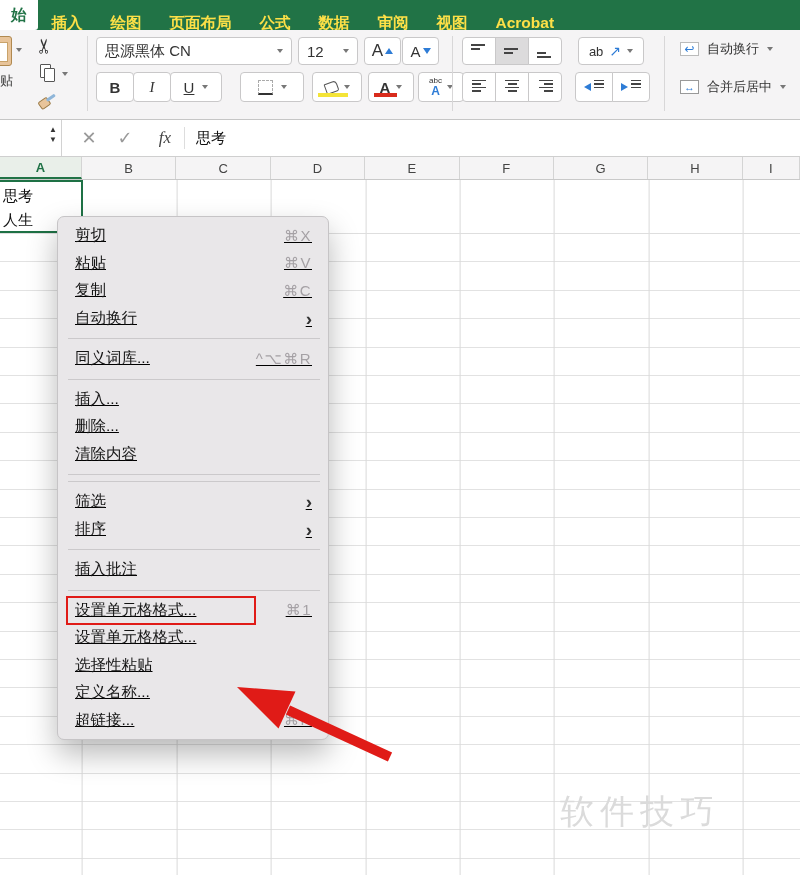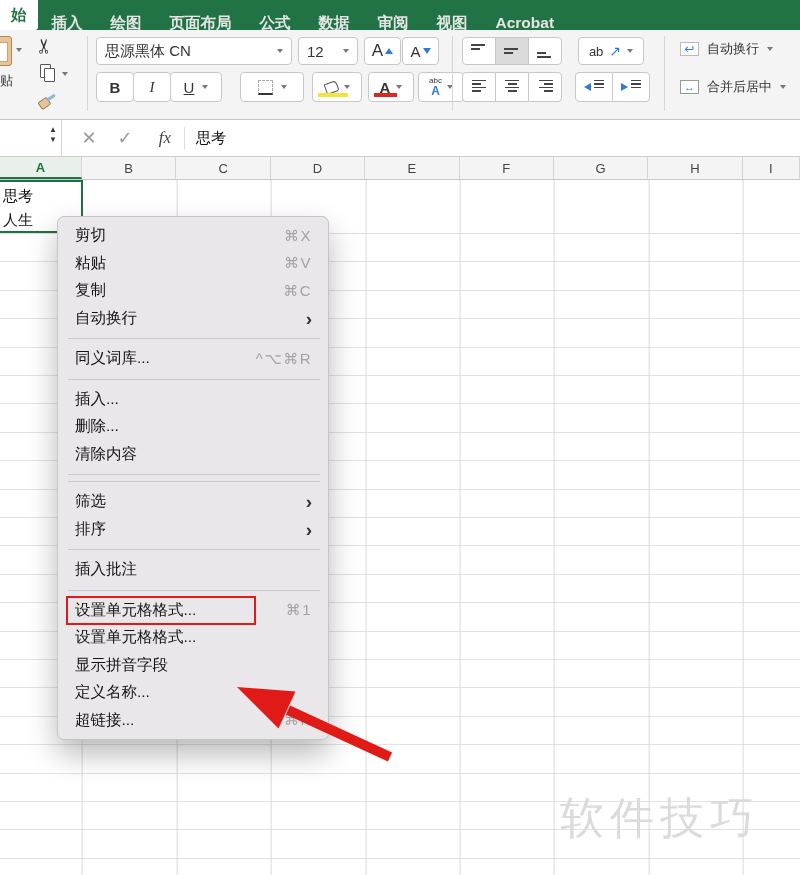--- a/index.html
+++ b/index.html
@@ -1,21 +1,21 @@
 <!DOCTYPE html>
 <html><head>
 <meta charset="utf-8">
 <style>
   html,body{margin:0;padding:0;}
   body{width:800px;height:875px;position:relative;overflow:hidden;background:#fff;
        font-family:"Liberation Sans","DejaVu Sans",sans-serif;-webkit-font-smoothing:antialiased;}
   
   #tabbar{position:absolute;left:0;top:0;width:800px;height:30px;background:#217346;
           display:flex;align-items:stretch;}
-  .tab{color:#e5e5e5;font-weight:bold;font-size:15.5px;line-height:30px;padding:8px 14px;white-space:nowrap;}
+  .tab{color:#fde047;font-weight:bold;font-size:15.5px;line-height:30px;padding:8px 14px;white-space:nowrap;}
   .tab.active{background:#fff;color:#217346;padding:0 11px;border-radius:0 0 3px 0;}
   
   #ribbon{position:absolute;left:0;top:30px;width:800px;height:89px;background:#f5f4f5;
           border-bottom:1px solid #c6c6c6;}
   .vsep{position:absolute;top:6px;bottom:8px;width:1px;background:#d8d7d8;}
   .btn{position:absolute;background:#fff;border:1px solid #c9c8c9;border-radius:4px;
        display:flex;align-items:center;justify-content:center;box-sizing:border-box;font-size:15px;color:#333;}
   .caret{width:0;height:0;border-left:3.5px solid transparent;border-right:3.5px solid transparent;
          border-top:4.5px solid #777;display:inline-block;}
   .combo{justify-content:flex-start;padding:0 8px;}
@@ -71,24 +71,24 @@
   #row1strip{position:absolute;left:0;top:23px;width:800px;height:53px;
     background-image:repeating-linear-gradient(to right,transparent 0 93.4px,#d9d9d9 93.4px 94.4px);
     background-position:-11.4px 0;}
   #gridrest{position:absolute;left:0;top:76px;width:800px;height:642px;border-top:1px solid #dedede;box-sizing:border-box;
     background-image:repeating-linear-gradient(to right,transparent 0 93.4px,#d9d9d9 93.4px 94.4px),
                      repeating-linear-gradient(to bottom,transparent 0 27.4px,#e2e2e2 27.4px 28.4px);
     background-position:-11.4px 0,0 0;}
   #cellA1{position:absolute;left:-3px;top:23px;width:86px;height:53px;border:2px solid #1e7145;box-sizing:border-box;
           font-size:15px;color:#111;padding:2px 0 0 4px;line-height:24px;}
   #fillhandle{position:absolute;right:-4px;bottom:-4px;width:7px;height:7px;background:#1e7145;border:1.5px solid #fff;}
-  #watermark{position:absolute;left:560px;top:632px;font-size:44px;color:#dbdbdb;letter-spacing:6px;white-space:nowrap;}
+  #watermark{position:absolute;left:560px;top:632px;font-size:34px;color:#dbdbdb;letter-spacing:6px;white-space:nowrap;}
   
   #ctxmenu{position:absolute;left:57px;top:216px;width:272px;background:#e9e7e9;border:1px solid #c6c4c6;
-           border-radius:7px;box-shadow:0 14px 30px rgba(0,0,0,.28);padding:5px 0;box-sizing:border-box;}
+           border-radius:7px;box-shadow:0 14px 30px rgba(0,0,0,.28);padding:5px 0;box-sizing:border-box;text-decoration:underline;}
   .mi{height:27.5px;display:flex;align-items:center;padding:0 16px 0 17px;font-size:15.5px;color:#141414;position:relative;white-space:nowrap;}
   .mi .sc{margin-left:auto;color:#a5a1a5;letter-spacing:1.5px;font-size:15px;}
   .mi .sub{margin-left:auto;color:#333;font-size:19px;font-weight:bold;line-height:1;}
   .msep{height:1px;background:#cbc9cb;margin:6px 8px 6px 10px;}
   .redbox{position:absolute;left:8px;top:-1px;width:190px;height:29px;border:2.5px solid #e01b17;box-sizing:border-box;pointer-events:none;}
   
   #overlay{position:absolute;left:0;top:0;width:800px;height:875px;pointer-events:none;}
 </style>
 </head>
 <body>
@@ -336,21 +336,21 @@
     <div class="msep"></div>
     <div class="mi">
       <span>设置单元格格式...</span>
       <span class="sc">⌘1</span>
       <div class="redbox"></div>
     </div>
     <div class="mi">
       <span>设置单元格格式...</span>
     </div>
     <div class="mi">
-      <span>显示拼音字段</span>
+      <span>选择性粘贴</span>
     </div>
     <div class="mi">
       <span>定义名称...</span>
     </div>
     <div class="mi">
       <span>超链接...</span>
       <span class="sc">⌘K</span>
     </div>
   </div>
 

